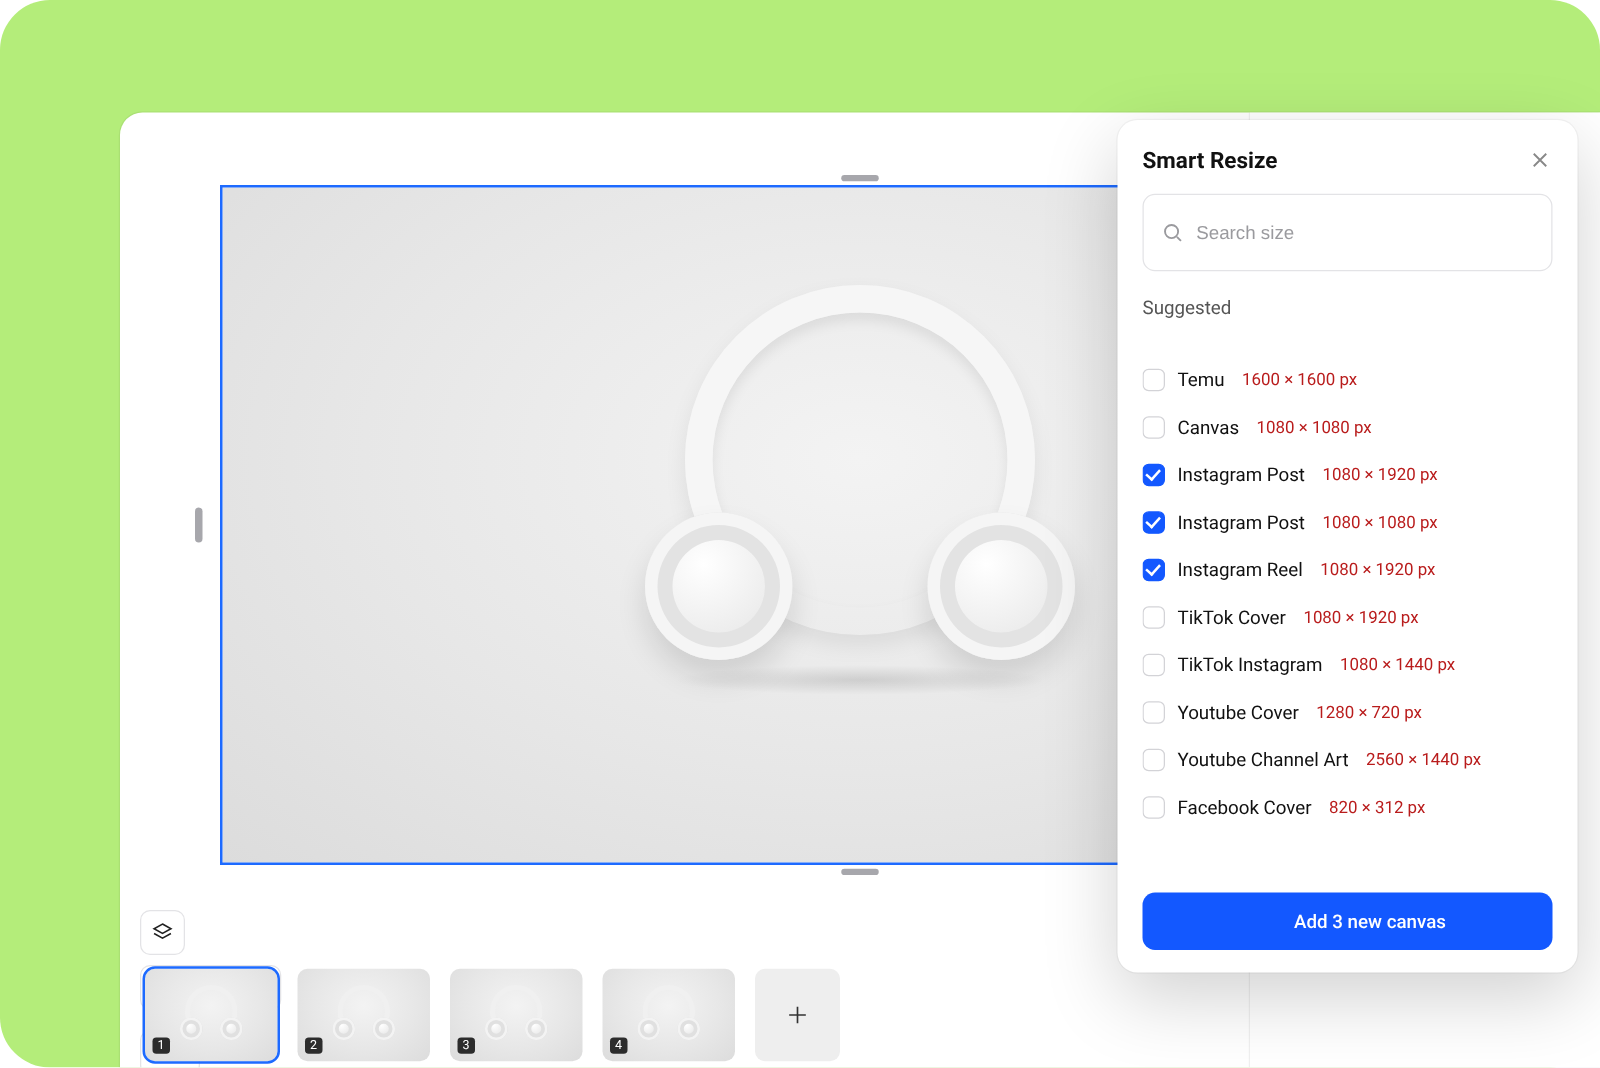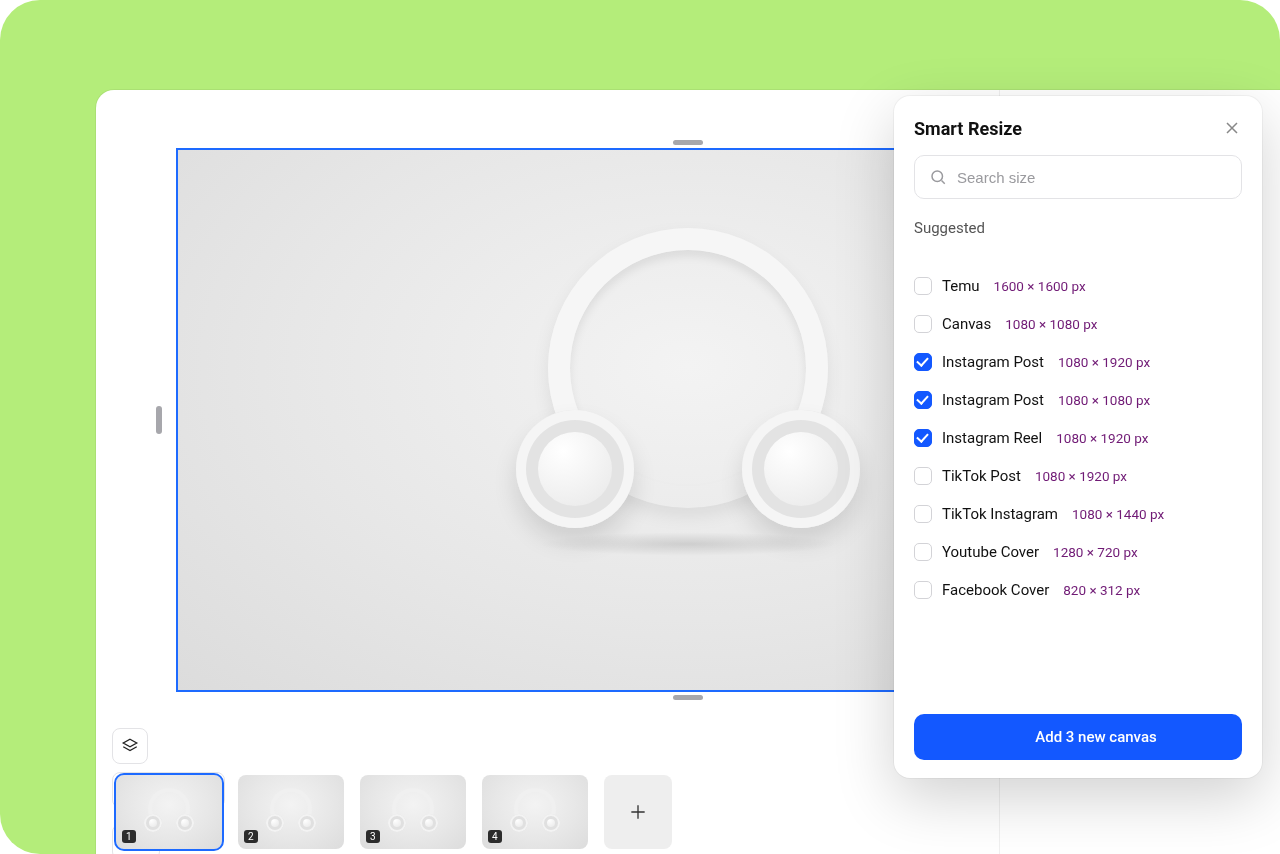--- a/index.html
+++ b/index.html
@@ -237,21 +237,21 @@
     overflow: hidden;
   }
   .panel-header {
     display: flex; justify-content: space-between;
     margin-bottom: 16px;
   }
   .panel-title { font-size: 18px; font-weight: 700; color: #111; }
   .close-x { width: 20px; height: 20px; color: #888; cursor: pointer; }
   .search-wrap {
     border: 1px solid #e3e3e6; border-radius: 10px;
-    height: 44px; display: flex; align-items: center; gap: 10px;
+    height: 62px; display: flex; align-items: center; gap: 10px;
     padding: 0 14px; color: #888;
   }
   .search-wrap input {
     border: none; outline: none; flex: 1; font-size: 15px; color: #333;
     background: transparent;
   }
   .search-wrap input::placeholder { color: #9a9a9e; }
   .section-label {
     font-size: 15px; color: #555; margin: 20px 0 26px 0;
   }
@@ -265,21 +265,21 @@
     width: 18px; height: 18px; border: 1.5px solid #d3d3d7; border-radius: 5px;
     flex-shrink: 0; position: relative; background: #fff;
   }
   .chk.checked { background: #1358ff; border-color: #1358ff; }
   .chk.checked::after {
     content: ""; position: absolute; left: 4px; top: 1px;
     width: 5px; height: 9px; border: solid #fff; border-width: 0 2px 2px 0;
     transform: rotate(42deg);
   }
   .size-name { font-size: 15px; color: #111; }
-  .size-dim { font-size: 13.5px; color: #701a75; margin-left: 4px; }
+  .size-dim { font-size: 13.5px; color: #b91c1c; margin-left: 4px; }
   .add-btn {
     margin-top: 10px;
     height: 46px; border-radius: 10px; background: #1358ff;
     color: #fff; display: flex; align-items: center; justify-content: center;
     font-size: 15px; font-weight: 500; cursor: pointer; padding-left: 36px;
   }
 </style>
 </head>
 <body>
 
@@ -407,32 +407,37 @@
         <span class="size-name">Instagram Post</span>
         <span class="size-dim">1080 × 1080 px</span>
       </div>
       <div class="size-row">
         <span class="chk checked"></span>
         <span class="size-name">Instagram Reel</span>
         <span class="size-dim">1080 × 1920 px</span>
       </div>
       <div class="size-row">
         <span class="chk"></span>
-        <span class="size-name">TikTok Post</span>
+        <span class="size-name">TikTok Cover</span>
         <span class="size-dim">1080 × 1920 px</span>
       </div>
       <div class="size-row">
         <span class="chk"></span>
         <span class="size-name">TikTok Instagram</span>
         <span class="size-dim">1080 × 1440 px</span>
       </div>
       <div class="size-row">
         <span class="chk"></span>
         <span class="size-name">Youtube Cover</span>
         <span class="size-dim">1280 × 720 px</span>
+      </div>
+      <div class="size-row">
+        <span class="chk"></span>
+        <span class="size-name">Youtube Channel Art</span>
+        <span class="size-dim">2560 × 1440 px</span>
       </div>
       <div class="size-row">
         <span class="chk"></span>
         <span class="size-name">Facebook Cover</span>
         <span class="size-dim">820 × 312 px</span>
       </div>
     </div>
   <div class="add-btn">
     <span>Add 3 new canvas</span>
   </div>

